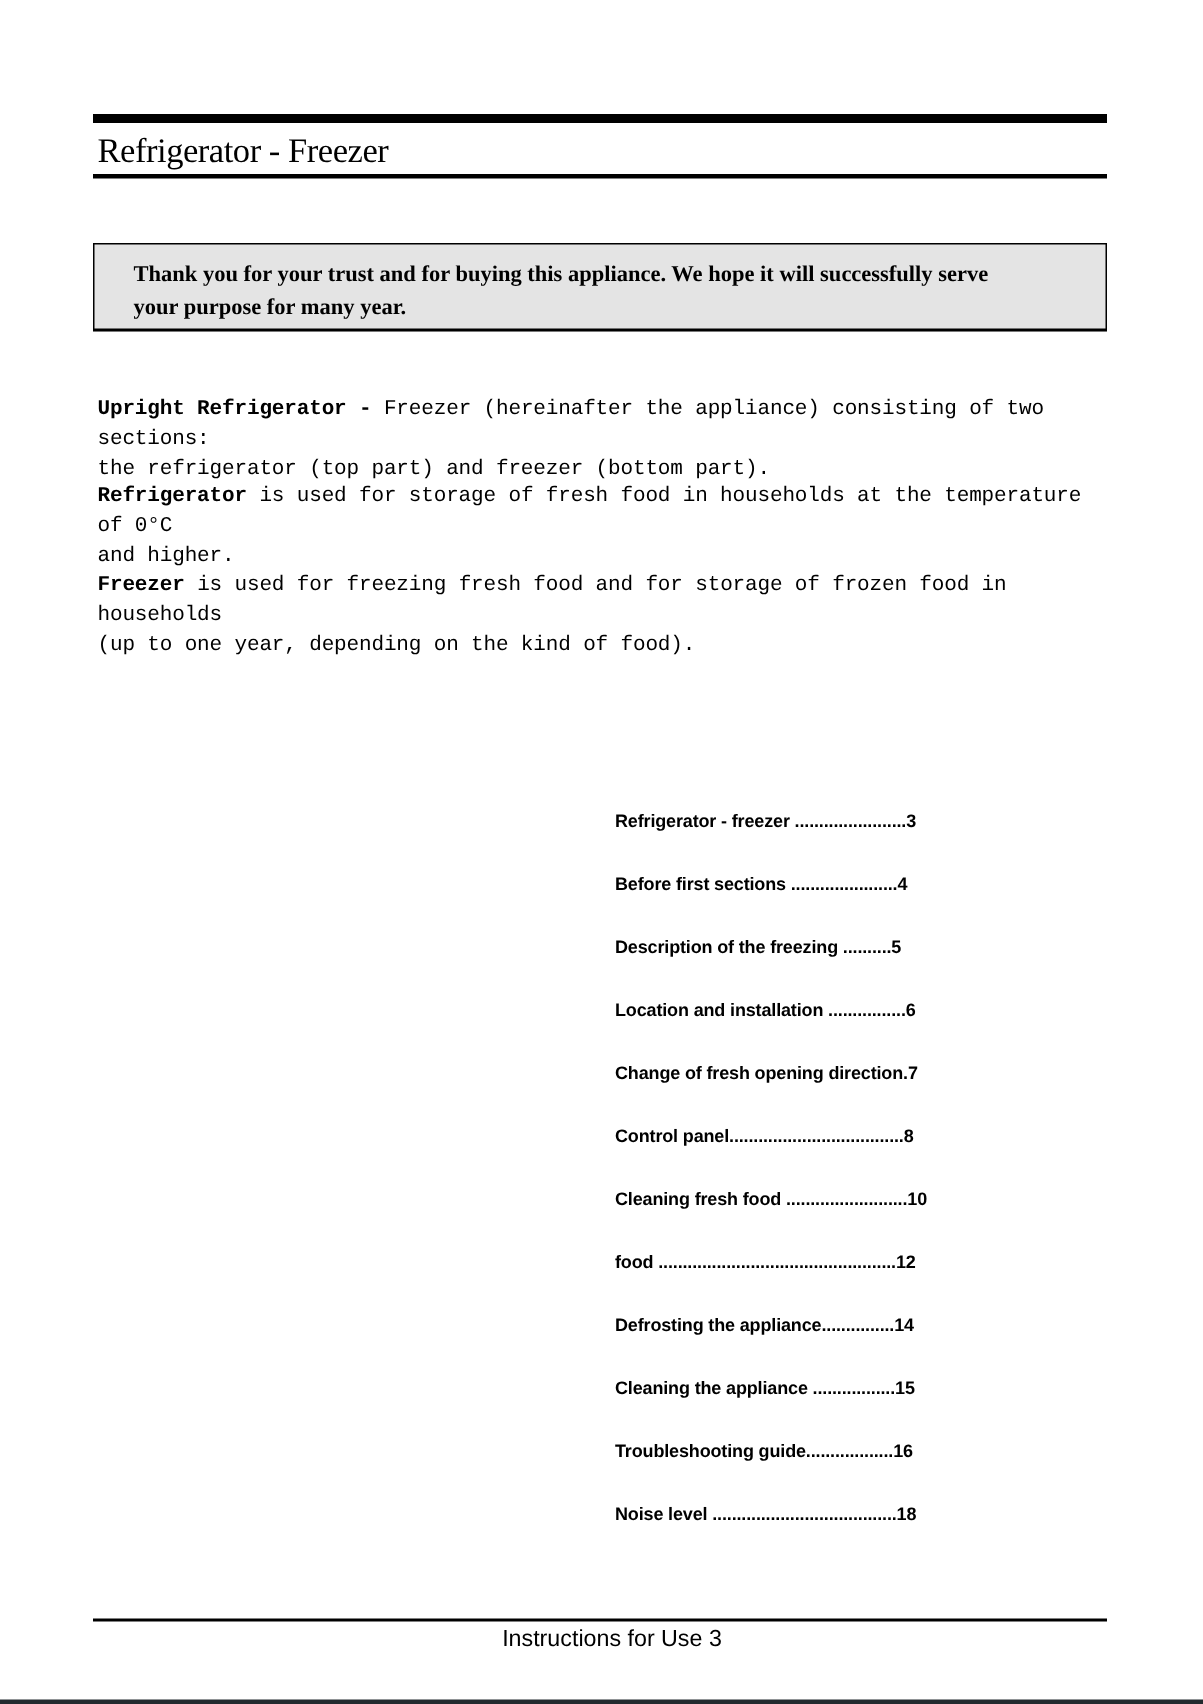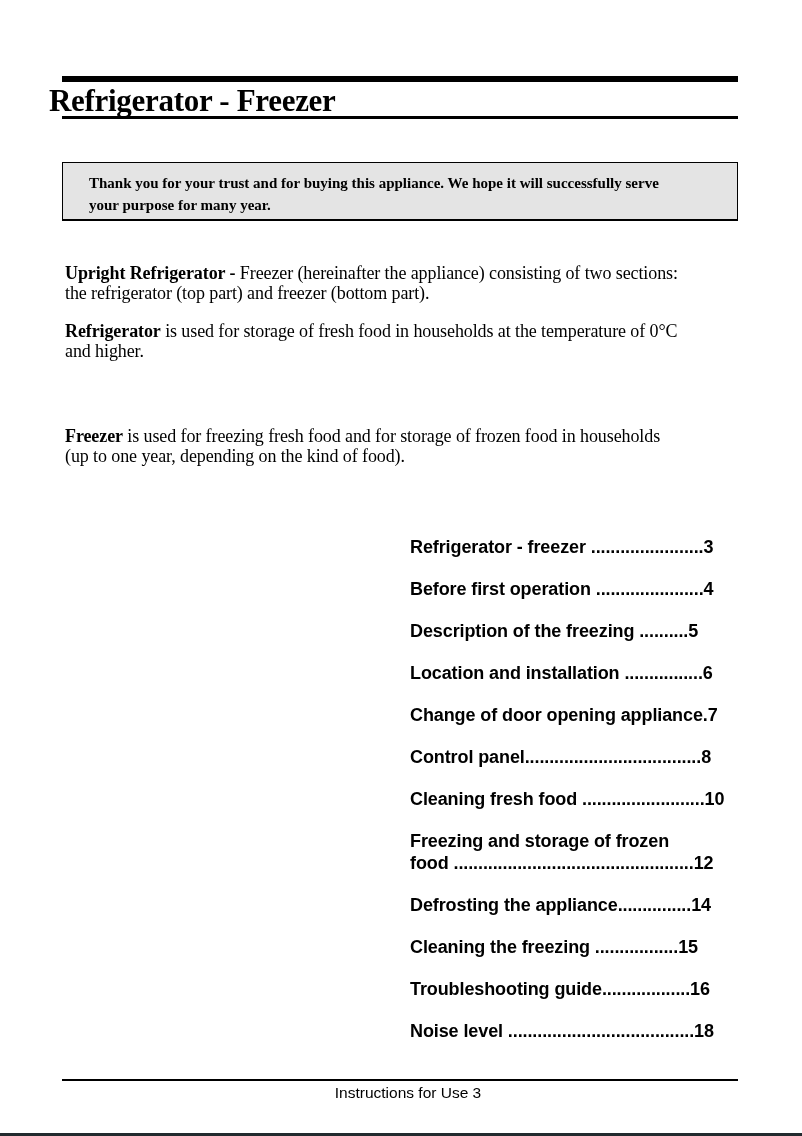--- a/index.html
+++ b/index.html
@@ -2,47 +2,47 @@
 <html><head>
   <meta charset="utf-8">
   <style>
     html, body { margin: 0; padding: 0; }
     body {
       width: 802px; height: 1136px; background: #ffffff; position: relative; overflow: hidden;
       color: #000;
     }
     .rule-top { position: absolute; left: 62px; top: 76px; width: 676px; height: 6px; background: #000; }
     .title {
-      position: absolute; left: 49px; top: 86px;
-      font-family: "Liberation Serif", serif; font-weight: bold; font-size: 31px; line-height: 30px;
+      position: absolute; left: 65px; top: 86px;
+      font-family: "Liberation Serif", serif; font-weight: normal; font-size: 23px; line-height: 30px;
       letter-spacing: -0.3px;
     }
     .rule-title { position: absolute; left: 62px; top: 116px; width: 676px; height: 3px; background: #000; }
     .thanks-box {
       position: absolute; left: 62px; top: 162px; width: 674px; height: 56px;
       background: #e4e4e4; border: 1px solid #000; border-bottom: 2px solid #000; overflow: hidden;
     }
     .thanks-text {
       position: absolute; left: 2px; top: 9px; width: 690px;
       font-family: "Liberation Serif", serif; font-weight: bold; font-size: 15px; line-height: 22px;
       text-align: justify; white-space: nowrap; margin-left: 24px;
     }
     .thanks-text span { display: block; }
     .intro {
       position: absolute; left: 65px; width: 680px;
-      font-family: Liberation Serif, serif; font-size: 18px; line-height: 20px;
+      font-family: Liberation Mono, monospace; font-size: 14px; line-height: 20px;
       letter-spacing: -0.1px;
     }
     .intro b { font-weight: bold; }
     .p1 { top: 263px; }
     .p2 { top: 321px; }
-    .p3 { top: 380px; margin-top: 46px; }
+    .p3 { top: 380px; }
     .toc {
       position: absolute; left: 410px; top: 536px; width: 330px;
-      font-family: "Liberation Sans", sans-serif; font-weight: bold; font-size: 18px; line-height: 22px;
+      font-family: "Liberation Sans", sans-serif; font-weight: bold; font-size: 12px; line-height: 22px;
     }
     .toc-item { display: block; margin-bottom: 20px; white-space: nowrap; letter-spacing: -0.1px; }
     .toc-item .line { display: block; }
     .rule-bottom { position: absolute; left: 62px; top: 1079px; width: 676px; height: 2px; background: #000; }
     .footer {
       position: absolute; left: 0; top: 1083px; width: 816px; text-align: center;
       font-family: "Liberation Sans", sans-serif; font-size: 15.5px; line-height: 20px;
     }
     .bottom-strip { position: absolute; left: 0; top: 1133px; width: 802px; height: 3px; background: #222a2e; }
   </style>
@@ -68,31 +68,30 @@
   <b>Refrigerator</b><span> is used for storage of fresh food in households at the temperature of 0°C</span><br>
   <span>and higher.</span>
 </div>
 <div class="intro p3">
   <b>Freezer</b><span> is used for freezing fresh food and for storage of frozen food in households</span><br>
   <span>(up to one year, depending on the kind of food).</span>
 </div>
 
 <div class="toc">
   <span class="toc-item">Refrigerator - freezer .......................3</span>
-  <span class="toc-item">Before first operation ......................4</span>
+  <span class="toc-item">Before first sections ......................4</span>
   <span class="toc-item">Description of the freezing ..........5</span>
   <span class="toc-item">Location and installation ................6</span>
-  <span class="toc-item">Change of door opening appliance.7</span>
+  <span class="toc-item">Change of fresh opening direction.7</span>
   <span class="toc-item">Control panel....................................8</span>
   <span class="toc-item">Cleaning fresh food .........................10</span>
   <span class="toc-item">
-    <span class="line">Freezing and storage of frozen</span>
     <span class="line">food .................................................12</span>
   </span>
   <span class="toc-item">Defrosting the appliance...............14</span>
-  <span class="toc-item">Cleaning the freezing .................15</span>
+  <span class="toc-item">Cleaning the appliance .................15</span>
   <span class="toc-item">Troubleshooting guide..................16</span>
   <span class="toc-item">Noise level ......................................18</span>
 </div>
 
 <div class="rule-bottom"></div>
 <div class="footer">Instructions for Use 3</div>
 <div class="bottom-strip"></div>
 
 </body></html>

